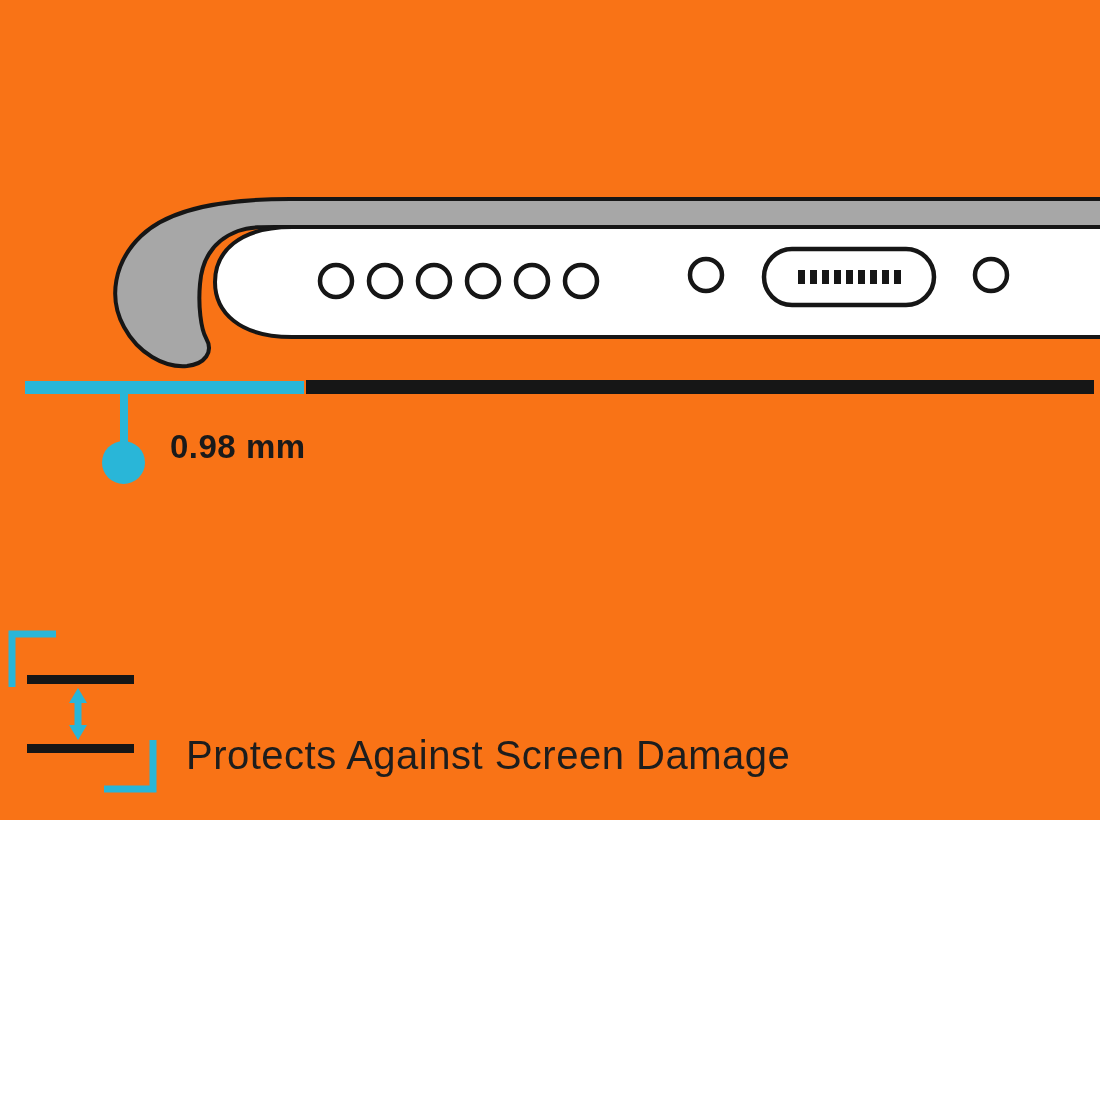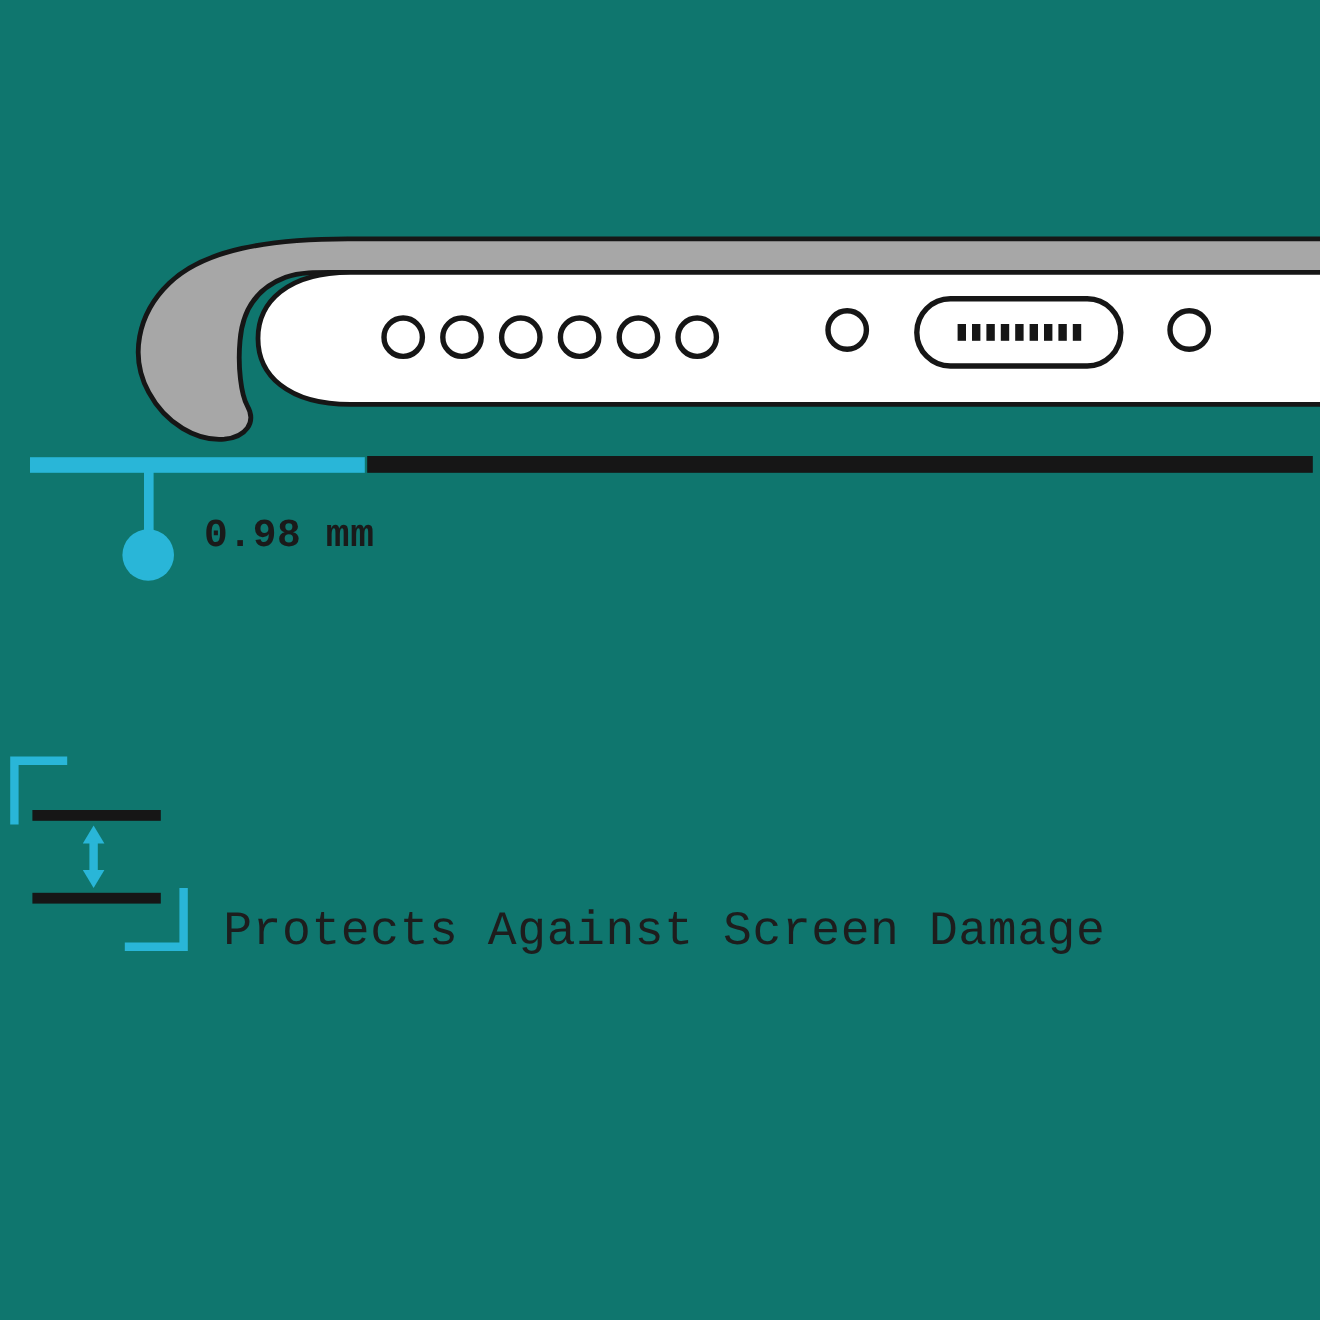--- a/index.html
+++ b/index.html
@@ -1,41 +1,41 @@
 <!DOCTYPE html>
 <html><head>
 <meta charset="utf-8">
 <style>
   html,body{margin:0;padding:0;background:#ffffff;}
   .canvas{
     position:relative;
-    width:1100px;height:1100px;
-    background:#0f766e;
+    width:1100px;height:820px;
+    background:#f97316;
     overflow:hidden;
-    font-family:Liberation Mono, monospace;
+    font-family:Liberation Sans, sans-serif;
   }
   .abs{position:absolute;}
   .phone-svg{left:0;top:0;}
   .surface-accent{left:25px;top:381px;width:279px;height:13px;background:#29B6D8;}
   .surface-dark{left:306px;top:380px;width:788px;height:14px;background:#161616;}
   .pointer-stem{left:120px;top:392px;width:8px;height:54px;background:#29B6D8;}
   .pointer-dot{left:102px;top:441px;width:43px;height:43px;border-radius:50%;background:#29B6D8;}
   .measure-label{
     left:170px;top:428px;
     font-size:33px;font-weight:700;color:#1a1a1a;letter-spacing:.5px;
     white-space:nowrap;
   }
   .lift-icon{left:0;top:622px;}
   .title{
     left:185px;top:652px;
     font-size:66px;font-weight:700;color:#161616;
     line-height:1;white-space:nowrap;
   }
   .subtitle{
-    left:186px;top:758px;
+    left:186px;top:735px;
     font-size:40px;font-weight:400;color:#1d1d1d;letter-spacing:.5px;
     line-height:1;white-space:nowrap;
   }
 </style>
 </head>
 <body>
 
 <div class="canvas">
 
   <svg class="abs phone-svg" width="1100" height="500" viewBox="0 0 1100 500" aria-hidden="true">

